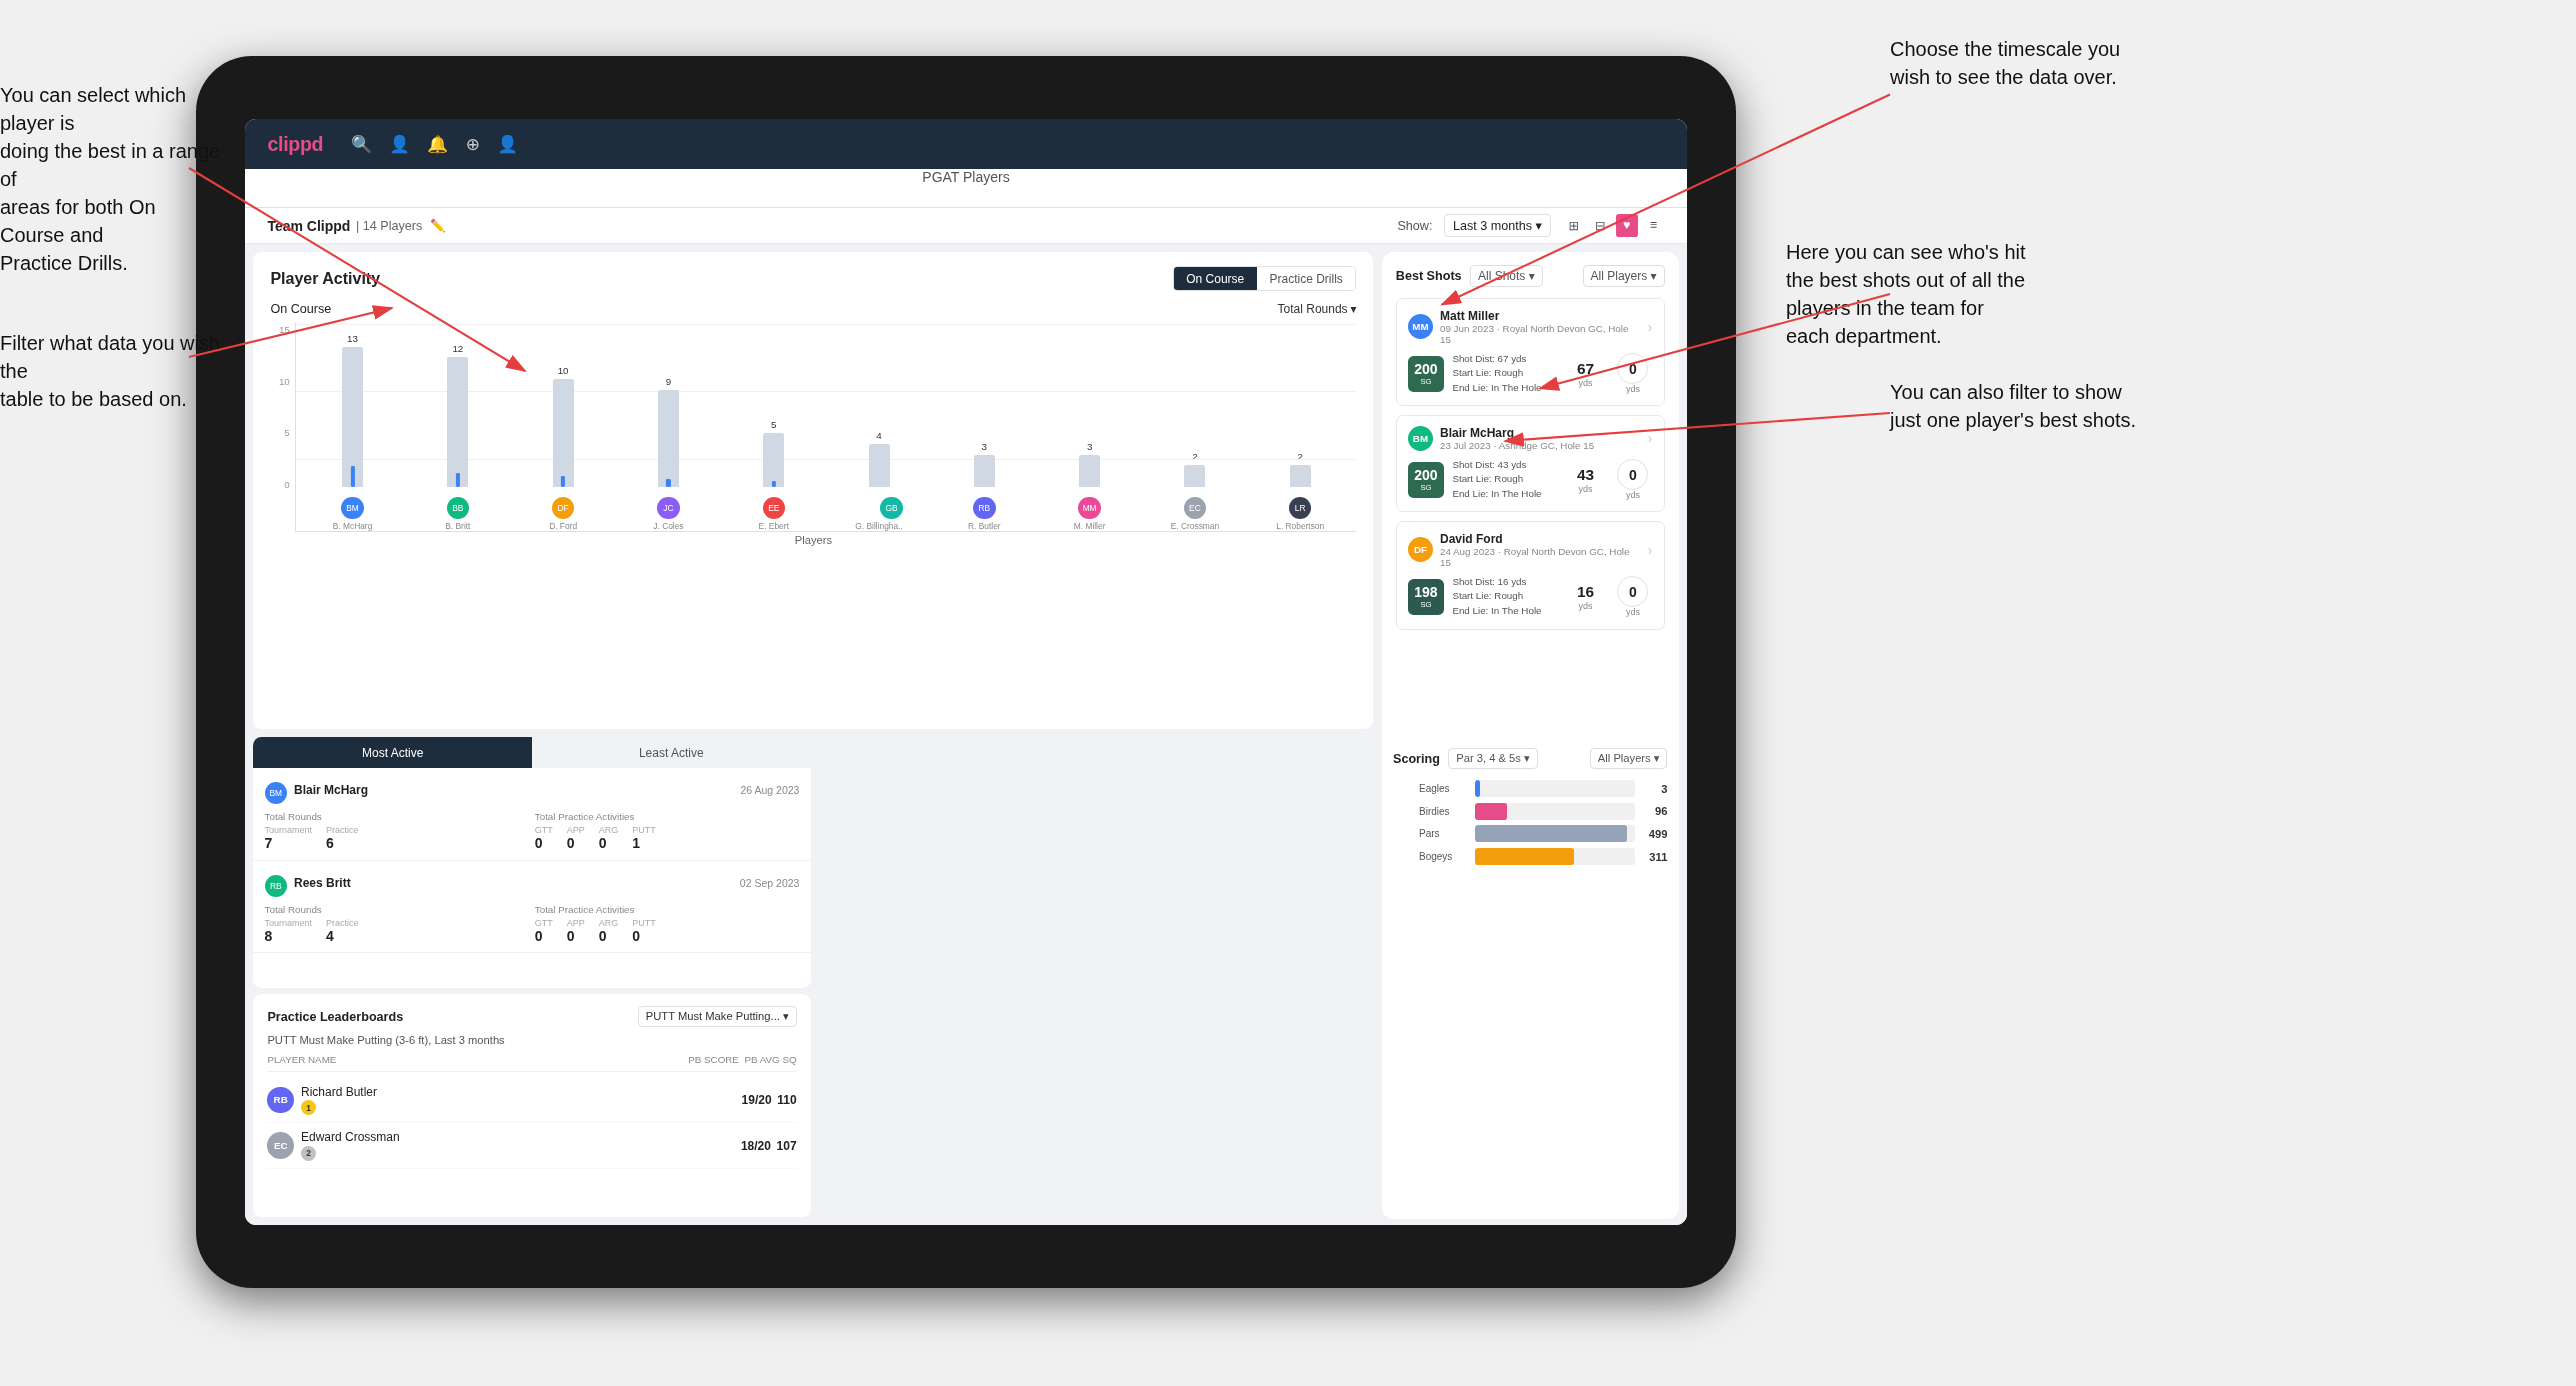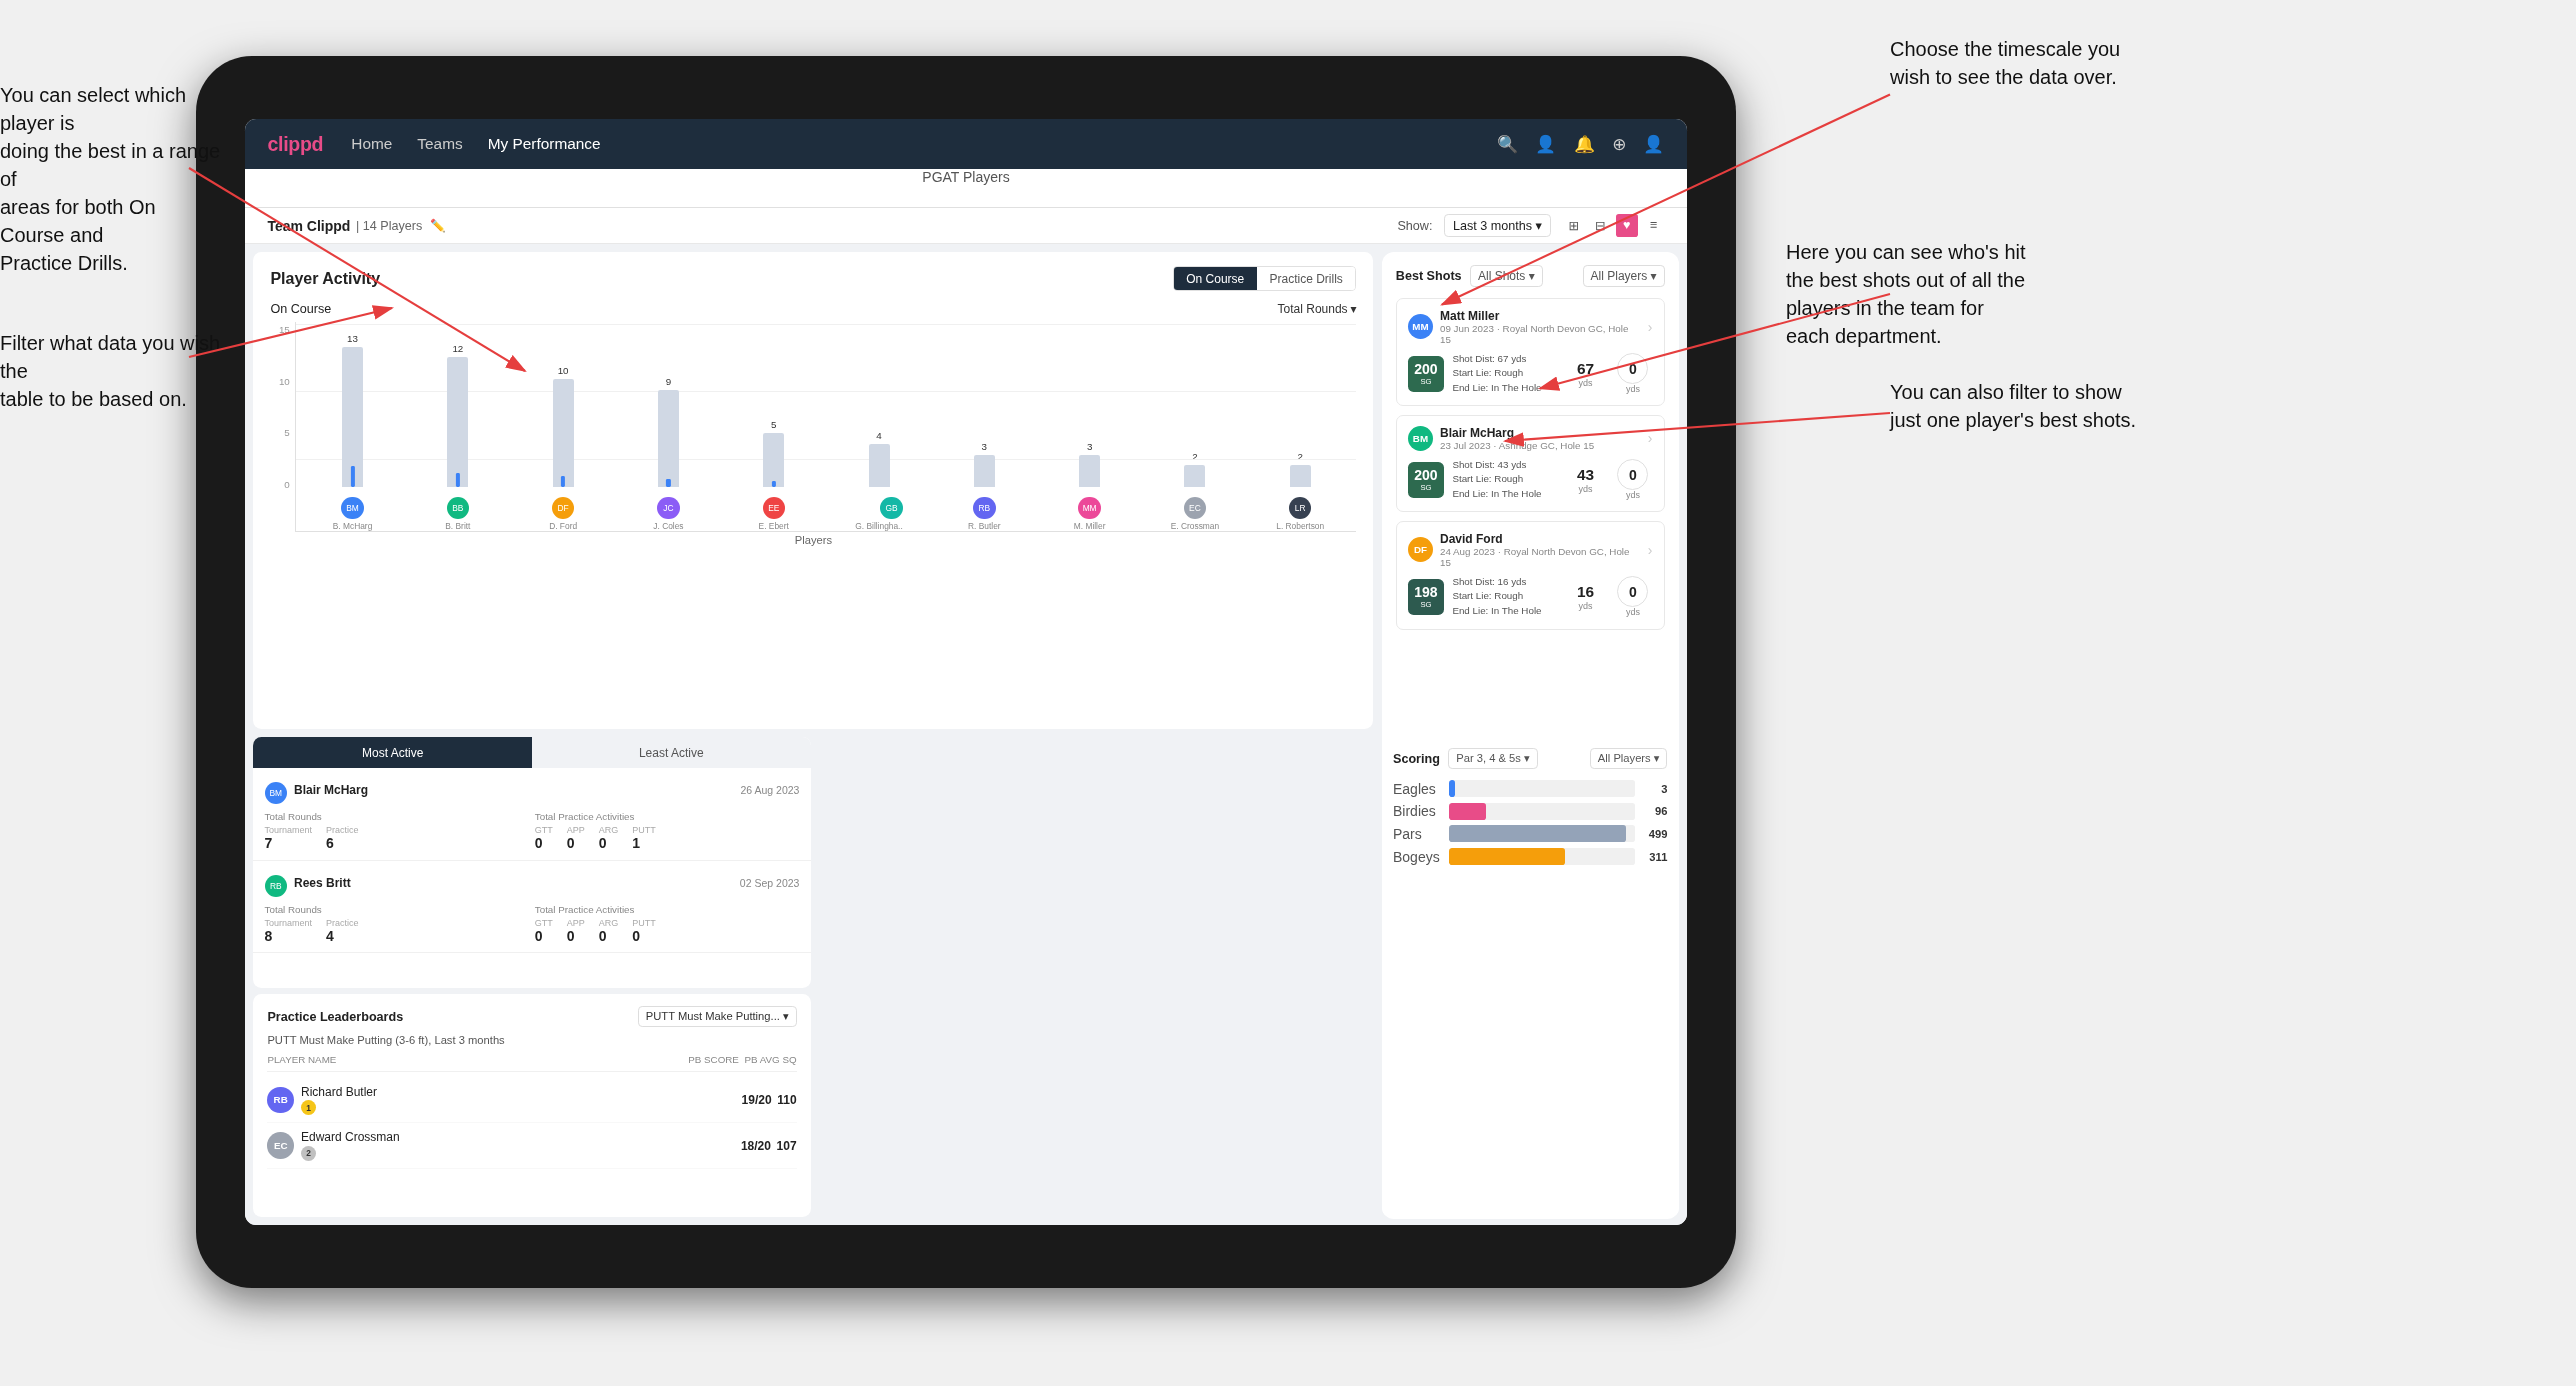--- a/index.html
+++ b/index.html
@@ -697,23 +697,24 @@
       gap: 5.6px;
     }
 
     .scoring-row {
       display: flex;
       align-items: center;
       gap: 7px;
     }
 
     .scoring-label {
-      font-size: 14px;
+      font-size: 10px;
       color: #555;
       width: 49px;
+      margin-left: 26px;
     }
 
     .scoring-bar-container {
       flex: 1;
       height: 17px;
       background: #f0f0f0;
       border-radius: 2.8px;
       overflow: hidden;
     }
 
@@ -754,25 +755,20 @@
     }
   </style>
 </head>
 <body>
 
 <div class="tablet-frame">
   <div class="tablet-screen">
 
     <div class="top-nav">
       <span class="nav-logo">clippd</span>
-      <div class="nav-links">
-        <span class="nav-link">Home</span>
-        <span class="nav-link">Teams</span>
-        <span class="nav-link active">My Performance</span>
-      </div>
       <div class="nav-icons">
         <span class="nav-icon">🔍</span>
         <span class="nav-icon">👤</span>
         <span class="nav-icon">🔔</span>
         <span class="nav-icon">⊕</span>
         <span class="nav-icon">👤</span>
       </div>
     </div>
 
     <div class="sub-nav">

